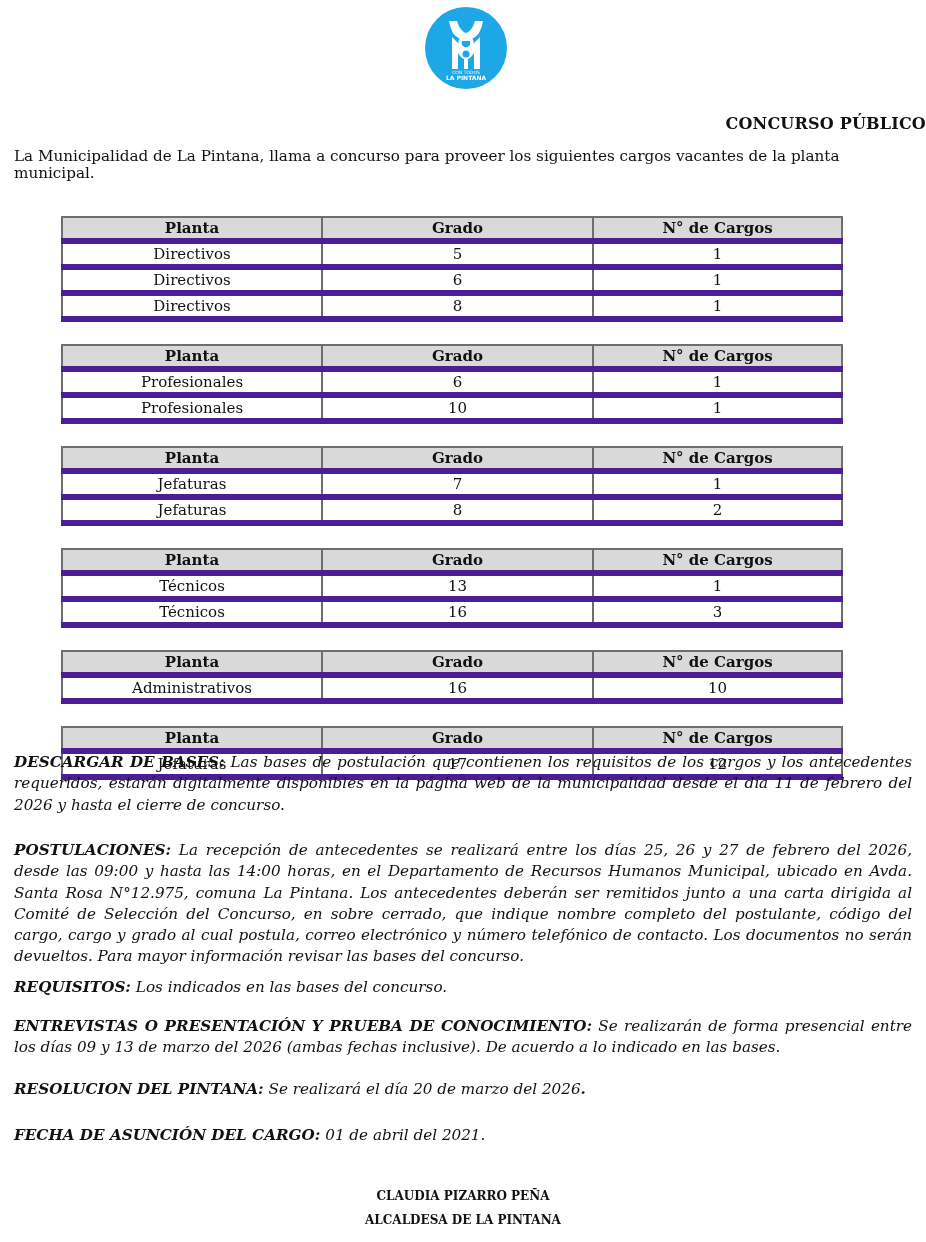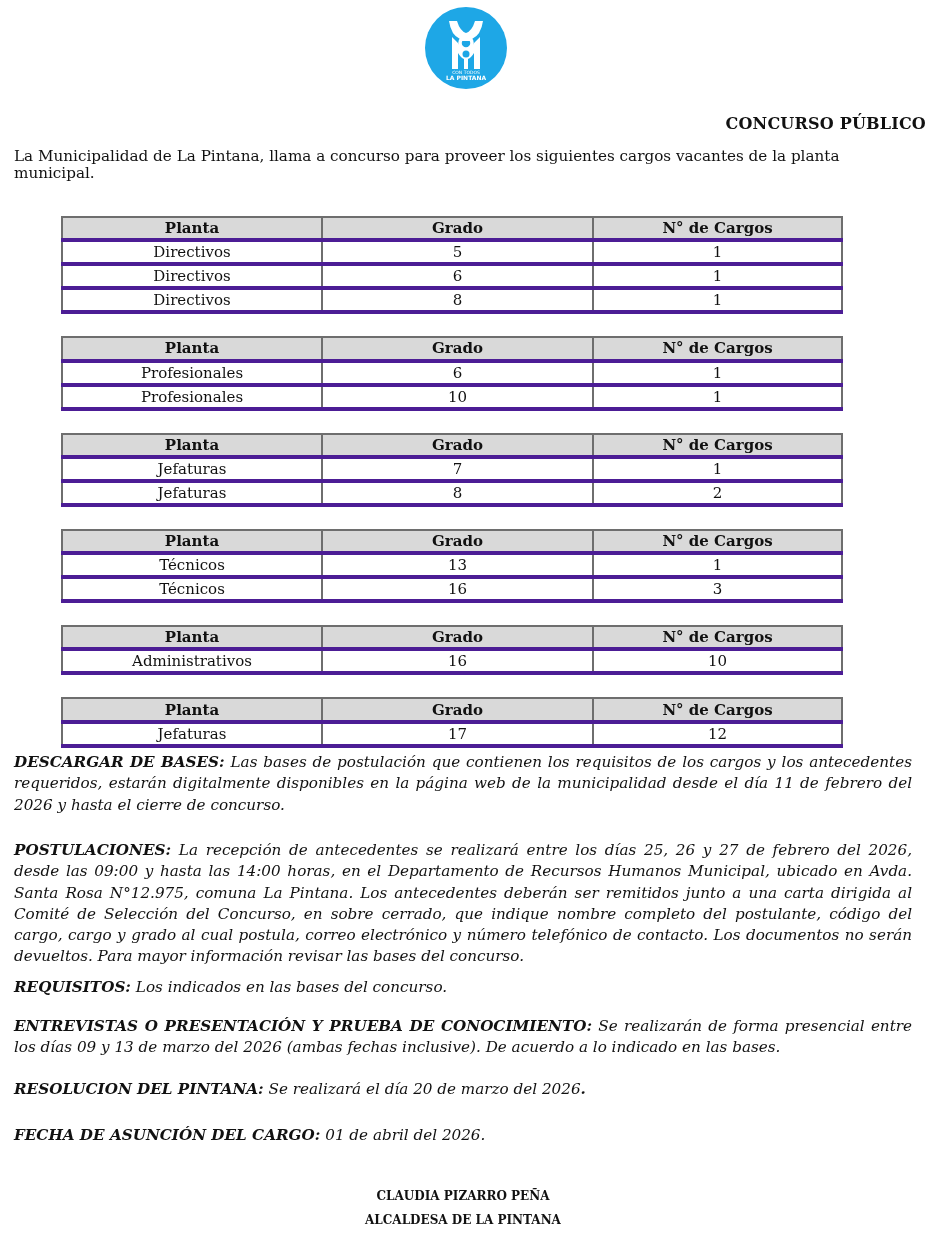--- a/index.html
+++ b/index.html
@@ -44,21 +44,21 @@
       table-layout: fixed;
       font-size: 15px;
       margin-bottom: 22px;
     }
     table.cargos col.c1 { width: 260px; }
     table.cargos col.c2 { width: 271px; }
     table.cargos col.c3 { width: 249px; }
     table.cargos th, table.cargos td {
       border-left: 2px solid #6e6e6e;
       border-right: 2px solid #6e6e6e;
-      border-bottom: 4px solid #4c1d95;
+      border-bottom: 6px solid #4c1d95;
       height: 23.3px;
       text-align: center;
       vertical-align: middle;
       padding: 0;
       line-height: 20px;
     }
     table.cargos th {
       background: #d9d9d9;
       font-weight: bold;
       border-top: 2px solid #6e6e6e;
@@ -271,19 +271,19 @@
 
 <div class="body-text" style="top:1016px;">
   <b>ENTREVISTAS O PRESENTACIÓN Y PRUEBA DE CONOCIMIENTO:</b><span> Se realizarán de forma presencial entre los días 09 y 13 de marzo del 2026 (ambas fechas inclusive). De acuerdo a lo indicado en las bases.</span>
 </div>
 
 <div class="body-text" style="top:1079px;">
   <b>RESOLUCION DEL PINTANA:</b><span> Se realizará el día 20 de marzo del 2026</span><b>.</b>
 </div>
 
 <div class="body-text" style="top:1125px;">
-  <b>FECHA DE ASUNCIÓN DEL CARGO:</b><span> 01 de abril del 2026.</span>
+  <b>FECHA DE ASUNCIÓN DEL CARGO:</b><span> 01 de abril del 2021.</span>
 </div>
 
 <div class="sig">
   <div>CLAUDIA PIZARRO PEÑA</div>
   <div>ALCALDESA DE LA PINTANA</div>
 </div>
 
 </body></html>

